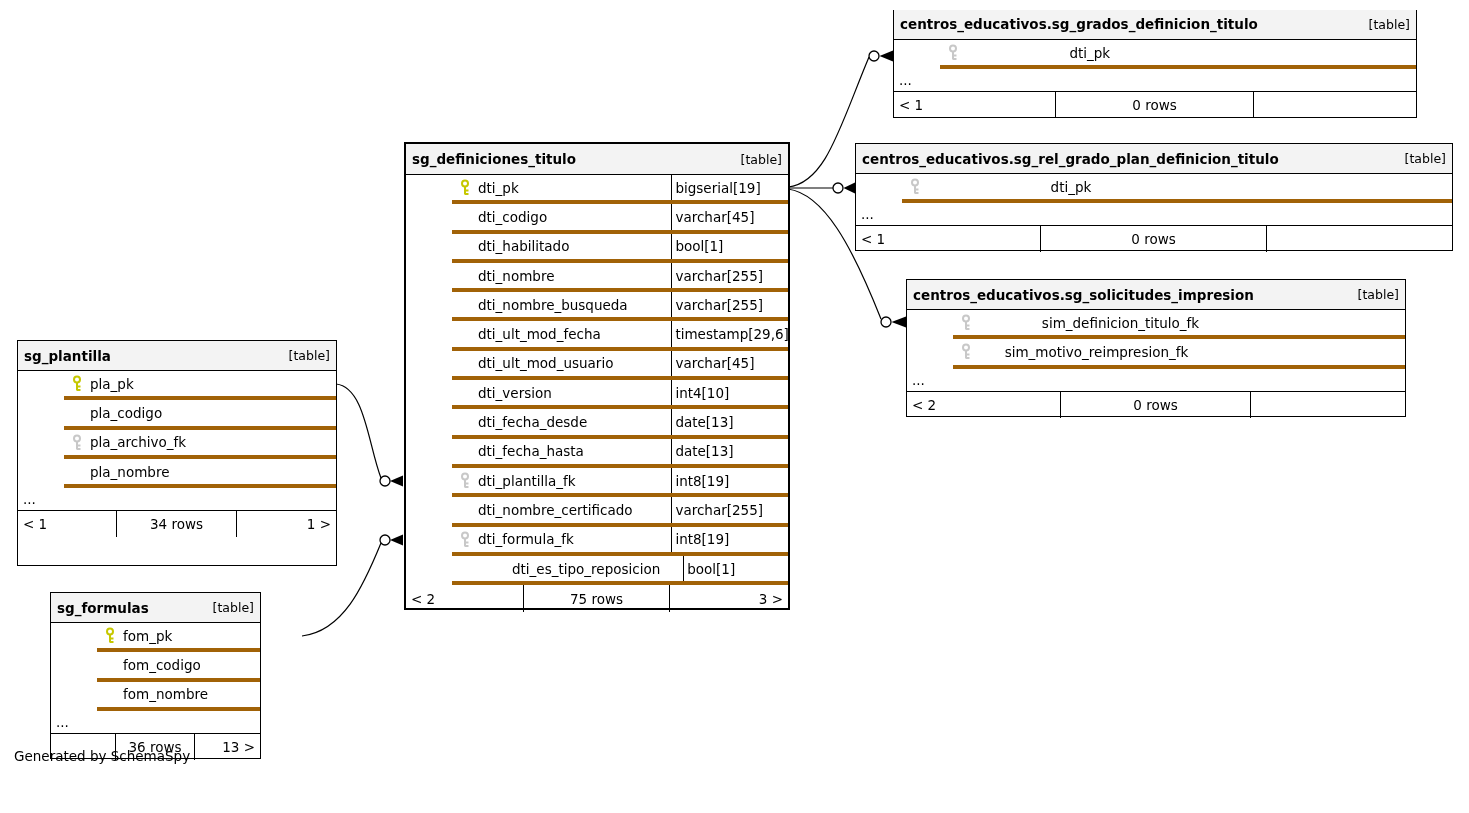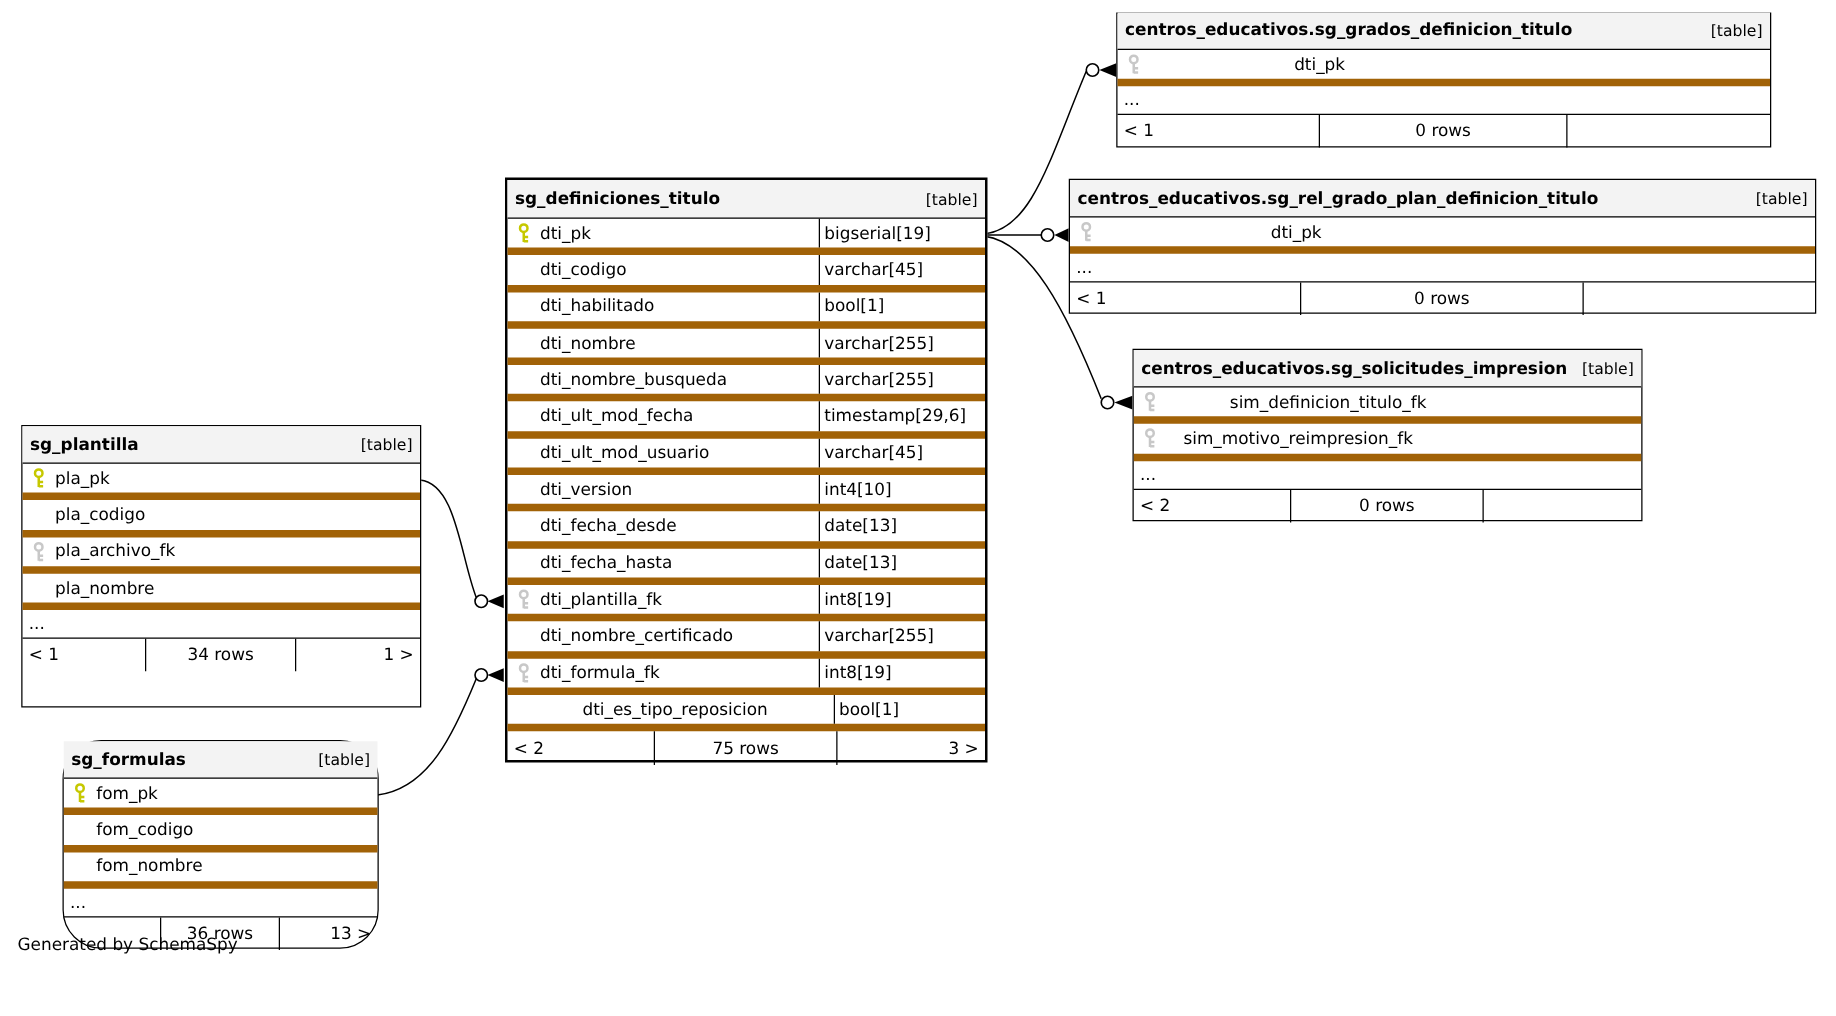--- a/index.html
+++ b/index.html
@@ -6,21 +6,21 @@
   .canvas{position:relative;width:1469px;height:813px;background:#ffffff;
           font-family:"DejaVu Sans","Liberation Sans",sans-serif;color:#000;overflow:hidden;}
   svg.conn{position:absolute;left:0;top:0;z-index:0;}
   .tbl{position:absolute;background:#fff;border:1.5px solid #000;box-sizing:border-box;
        display:flex;flex-direction:column;z-index:1;}
   .tbl.thick{border-width:2.5px;}
   .hdr{background:#f3f3f3;display:flex;justify-content:space-between;align-items:center;
        border-bottom:1.5px solid #000;padding:0 6px;box-sizing:border-box;flex:none;}
   .tname{font-weight:bold;font-size:13.5px;white-space:nowrap;}
   .ttag{font-size:12.5px;white-space:nowrap;}
-  .row{display:flex;align-items:center;border-bottom:6px solid #a16207;box-sizing:border-box;flex:none;}
+  .row{display:flex;align-items:center;border-bottom:4px solid #a16207;box-sizing:border-box;flex:none;margin-left:46px;}
   .keycell{width:26px;flex:none;display:flex;justify-content:center;align-items:center;}
   .namewrap{display:flex;align-items:center;align-self:stretch;min-width:0;}
   .row.split .namewrap{flex:0 0 65.3%;border-right:1px solid #000;}
   .cname{font-size:13.5px;white-space:nowrap;}
   .cnamebox{flex:0 0 52%;text-align:center;font-size:13.5px;white-space:nowrap;}
   .ctype{font-size:13.5px;padding-left:3px;white-space:nowrap;}
   .ell{font-size:13.5px;padding-left:5px;border-bottom:1px solid #000;box-sizing:border-box;
        display:flex;align-items:center;flex:none;}
   .foot{display:flex;flex:none;box-sizing:border-box;}
   .fcell{box-sizing:border-box;font-size:13.5px;display:flex;align-items:center;min-width:0;}
@@ -232,21 +232,21 @@
             <span class="cname">pla_nombre</span>
           </span>
         </div>
         <div class="ell" style="height: 23px;">...</div>
         <div class="foot" style="height: 26px;">
           <span class="fcell l">&lt; 1</span>
           <span class="fcell c">34 rows</span>
           <span class="fcell r">1 &gt;</span>
         </div>
       </div>
-      <div class="tbl" style="left: 50px; top: 592px; width: 253px; height: 167px; border-radius: 31px;">
+      <div class="tbl" style="left: 50px; top: 592px; width: 211px; height: 167px;">
         <div class="hdr" style="height: 30px;">
           <span class="tname">sg_formulas</span>
           <span class="ttag">[table]</span>
         </div>
         <div class="row" style="height: 29.3px;">
           <span class="namewrap">
             <span class="keycell">
               <svg width="12" height="17" viewBox="0 0 12 17">
                 <circle cx="6" cy="4.5" r="3" fill="none" stroke="#c6c800" stroke-width="2"></circle>
                 <line x1="6" y1="7.5" x2="6" y2="15.5" stroke="#c6c800" stroke-width="2"></line>
@@ -317,21 +317,21 @@
           <span class="cnamebox">dti_pk</span>
           <span></span>
         </div>
         <div class="ell" style="height: 23px;">...</div>
         <div class="foot" style="height: 26px;">
           <span class="fcell l">&lt; 1</span>
           <span class="fcell c">0 rows</span>
           <span class="fcell r"></span>
         </div>
       </div>
-      <div class="tbl" style="left: 906px; top: 279px; width: 408px; height: 138px;">
+      <div class="tbl" style="left: 906px; top: 279px; width: 500px; height: 138px;">
         <div class="hdr" style="height: 30px;">
           <span class="tname">centros_educativos.sg_solicitudes_impresion</span>
           <span class="ttag">[table]</span>
         </div>
         <div class="row" style="height: 29.3px; gap: 24px;">
           <span class="keycell">
             <svg width="12" height="17" viewBox="0 0 12 17">
               <circle cx="6" cy="4.5" r="3" fill="none" stroke="#c8c8c8" stroke-width="2"></circle>
               <line x1="6" y1="7.5" x2="6" y2="15.5" stroke="#c8c8c8" stroke-width="2"></line>
               <line x1="6" y1="11.5" x2="9.5" y2="11.5" stroke="#c8c8c8" stroke-width="2"></line>

